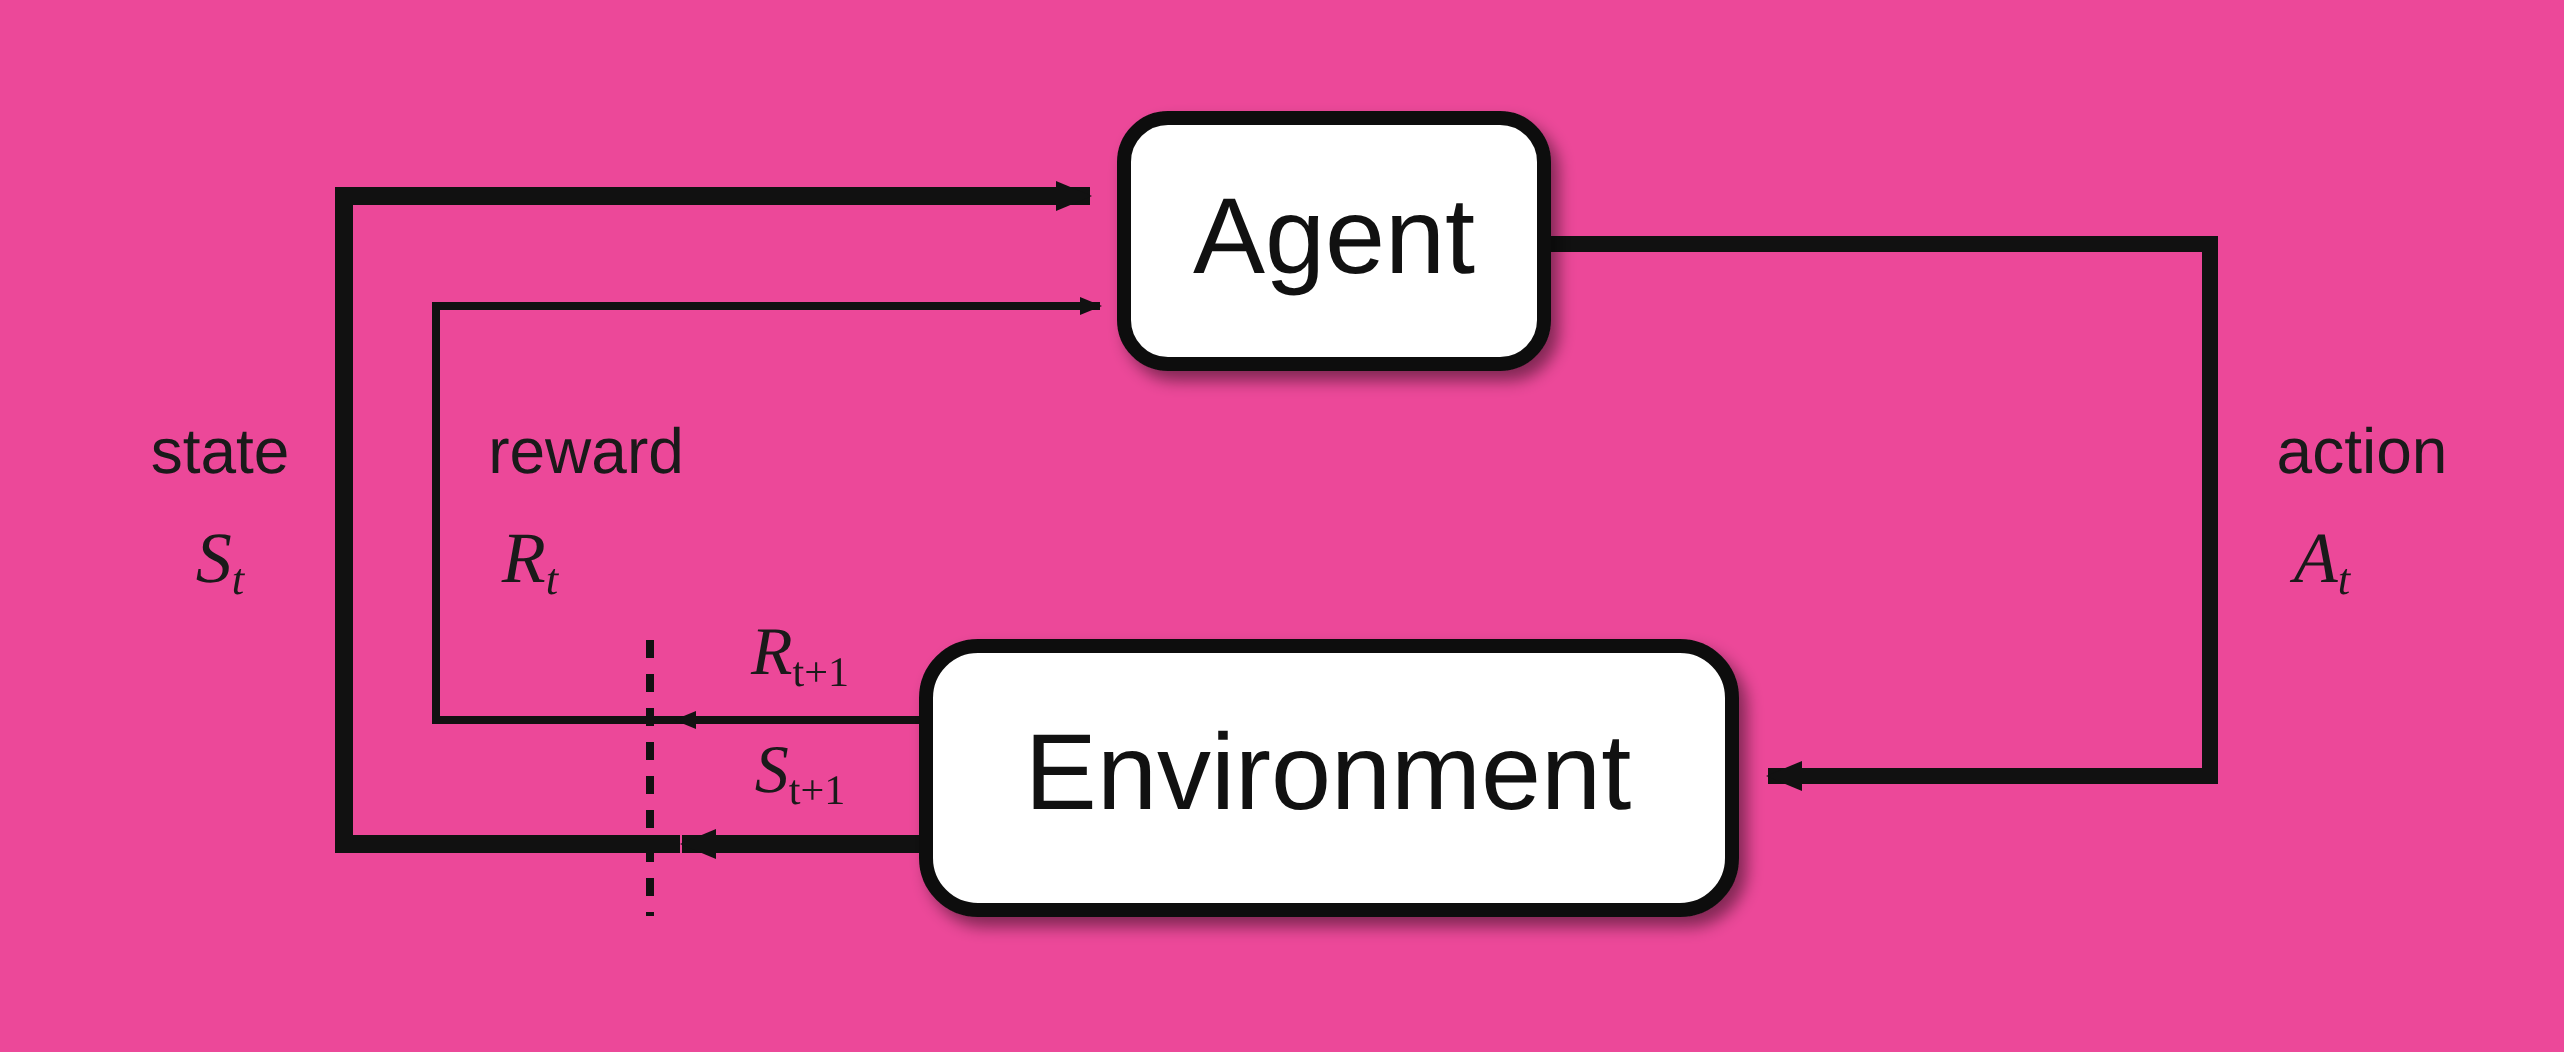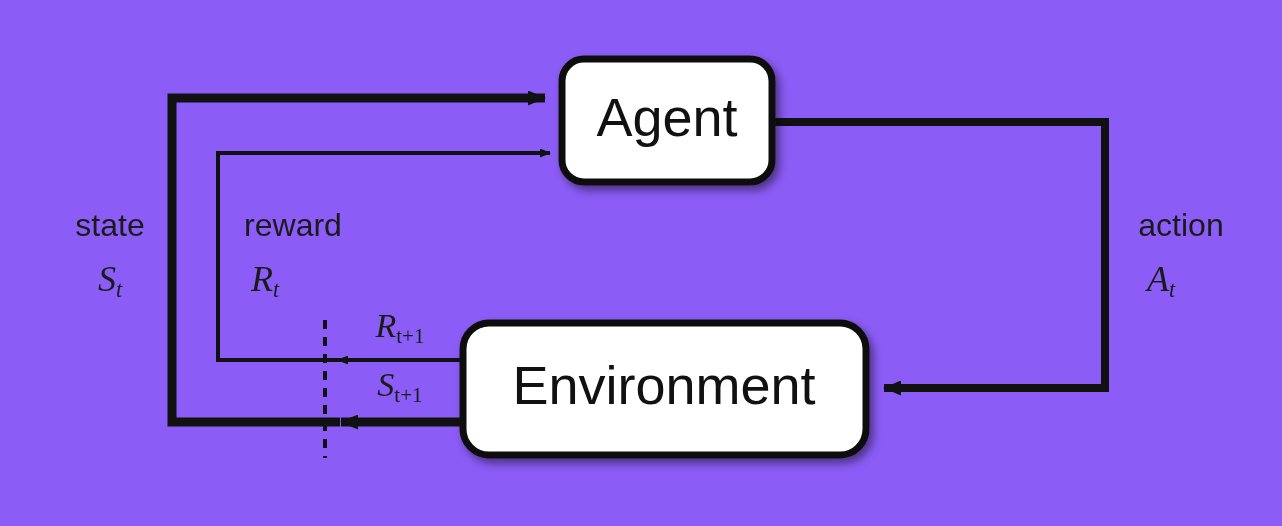--- a/index.html
+++ b/index.html
@@ -4,21 +4,21 @@
 <style>
   html, body {
     margin: 0;
     padding: 0;
     background: #ffffff;
   }
   #canvas {
     position: relative;
     width: 1282px;
     height: 526px;
-    background: #8b5cf6;
+    background: #ec4899;
     overflow: hidden;
     font-family: "Liberation Sans", sans-serif;
   }
   #diagram-svg {
     position: absolute;
     left: 0;
     top: 0;
     width: 1282px;
     height: 526px;
     display: block;

